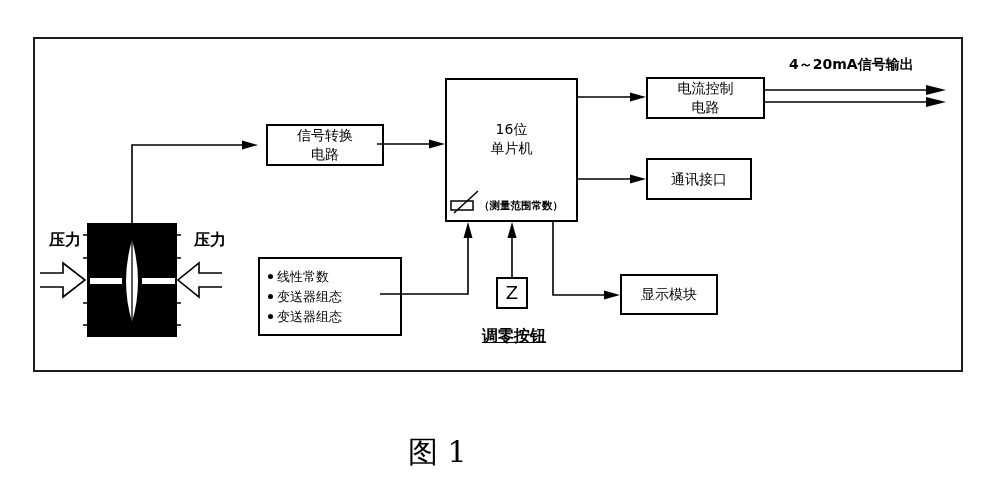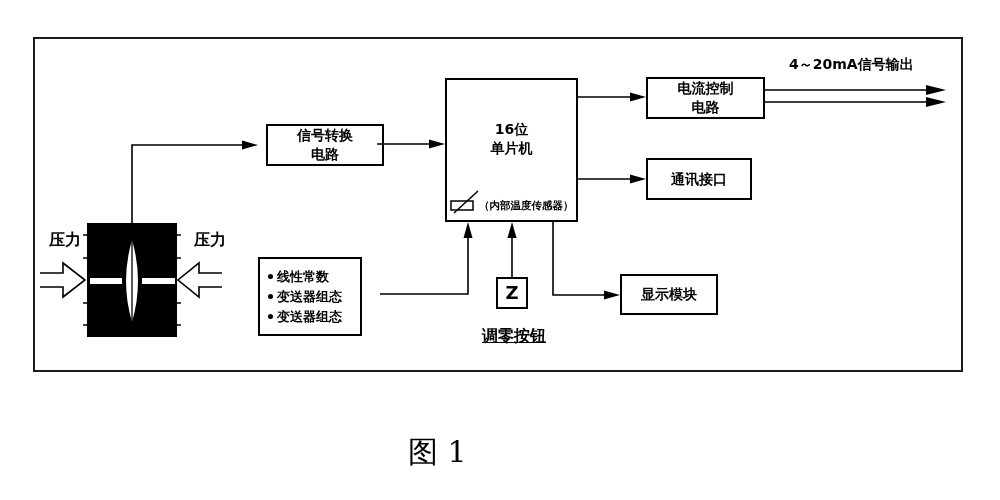--- a/index.html
+++ b/index.html
@@ -9,29 +9,29 @@
     overflow:hidden;
   }
   #frame {
     position:absolute; left:33px; top:37px; width:930px; height:335px;
     border:2px solid #1c1c1c; box-sizing:border-box; background:#fff;
   }
   .box {
     position:absolute; border:2px solid #000; background:#fff;
     box-sizing:border-box; display:flex; flex-direction:column;
     align-items:center; justify-content:center; text-align:center;
-    z-index:2; font-size:14px; line-height:19px; font-weight:bold;
+    z-index:2; font-size:14px; line-height:19px; font-weight:normal;
   }
   #signal-box   { left:266px; top:124px; width:118px; height:42px; }
   #mcu-box      { left:445px; top:78px;  width:133px; height:144px; justify-content:flex-start; padding-top:40px; }
   #current-box  { left:646px; top:77px;  width:119px; height:42px; }
   #comm-box     { left:646px; top:158px; width:106px; height:42px; }
   #display-box  { left:620px; top:274px; width:98px;  height:41px; }
   #constants-box{
-    left:258px; top:257px; width:104px; height:79px;
+    left:258px; top:257px; width:144px; height:79px;
     align-items:flex-start; justify-content:center; padding-left:8px;
     font-size:13px; line-height:20px; text-align:left;
   }
   .const-item { display:flex; align-items:center; white-space:nowrap; }
   .bullet {
     display:inline-block; width:5px; height:5px; border-radius:50%;
     background:#000; margin-right:4px; flex:0 0 auto;
   }
   #z-button {
     left:496px; top:277px; width:32px; height:32px;
@@ -97,21 +97,21 @@
     </div>
   </div>
 
   <div class="box" id="z-button">
     <span>Z</span>
   </div>
 
   <div class="float-label" id="pressure-left">压力</div>
   <div class="float-label" id="pressure-right">压力</div>
   <div class="float-label" id="output-label">4～20mA信号输出</div>
-  <div class="float-label" id="temp-label">（内部温度传感器）</div>
+  <div class="float-label" id="temp-label">（测量范围常数）</div>
   <div class="float-label" id="zero-label">调零按钮</div>
 
   <div id="figure-caption">图 1</div>
 
   <svg id="diagram-svg" viewBox="0 0 1000 500">
 
     <g>
       <rect x="87" y="223" width="90" height="114" fill="#000"></rect>
 
       <g stroke="#000" stroke-width="1.5">

